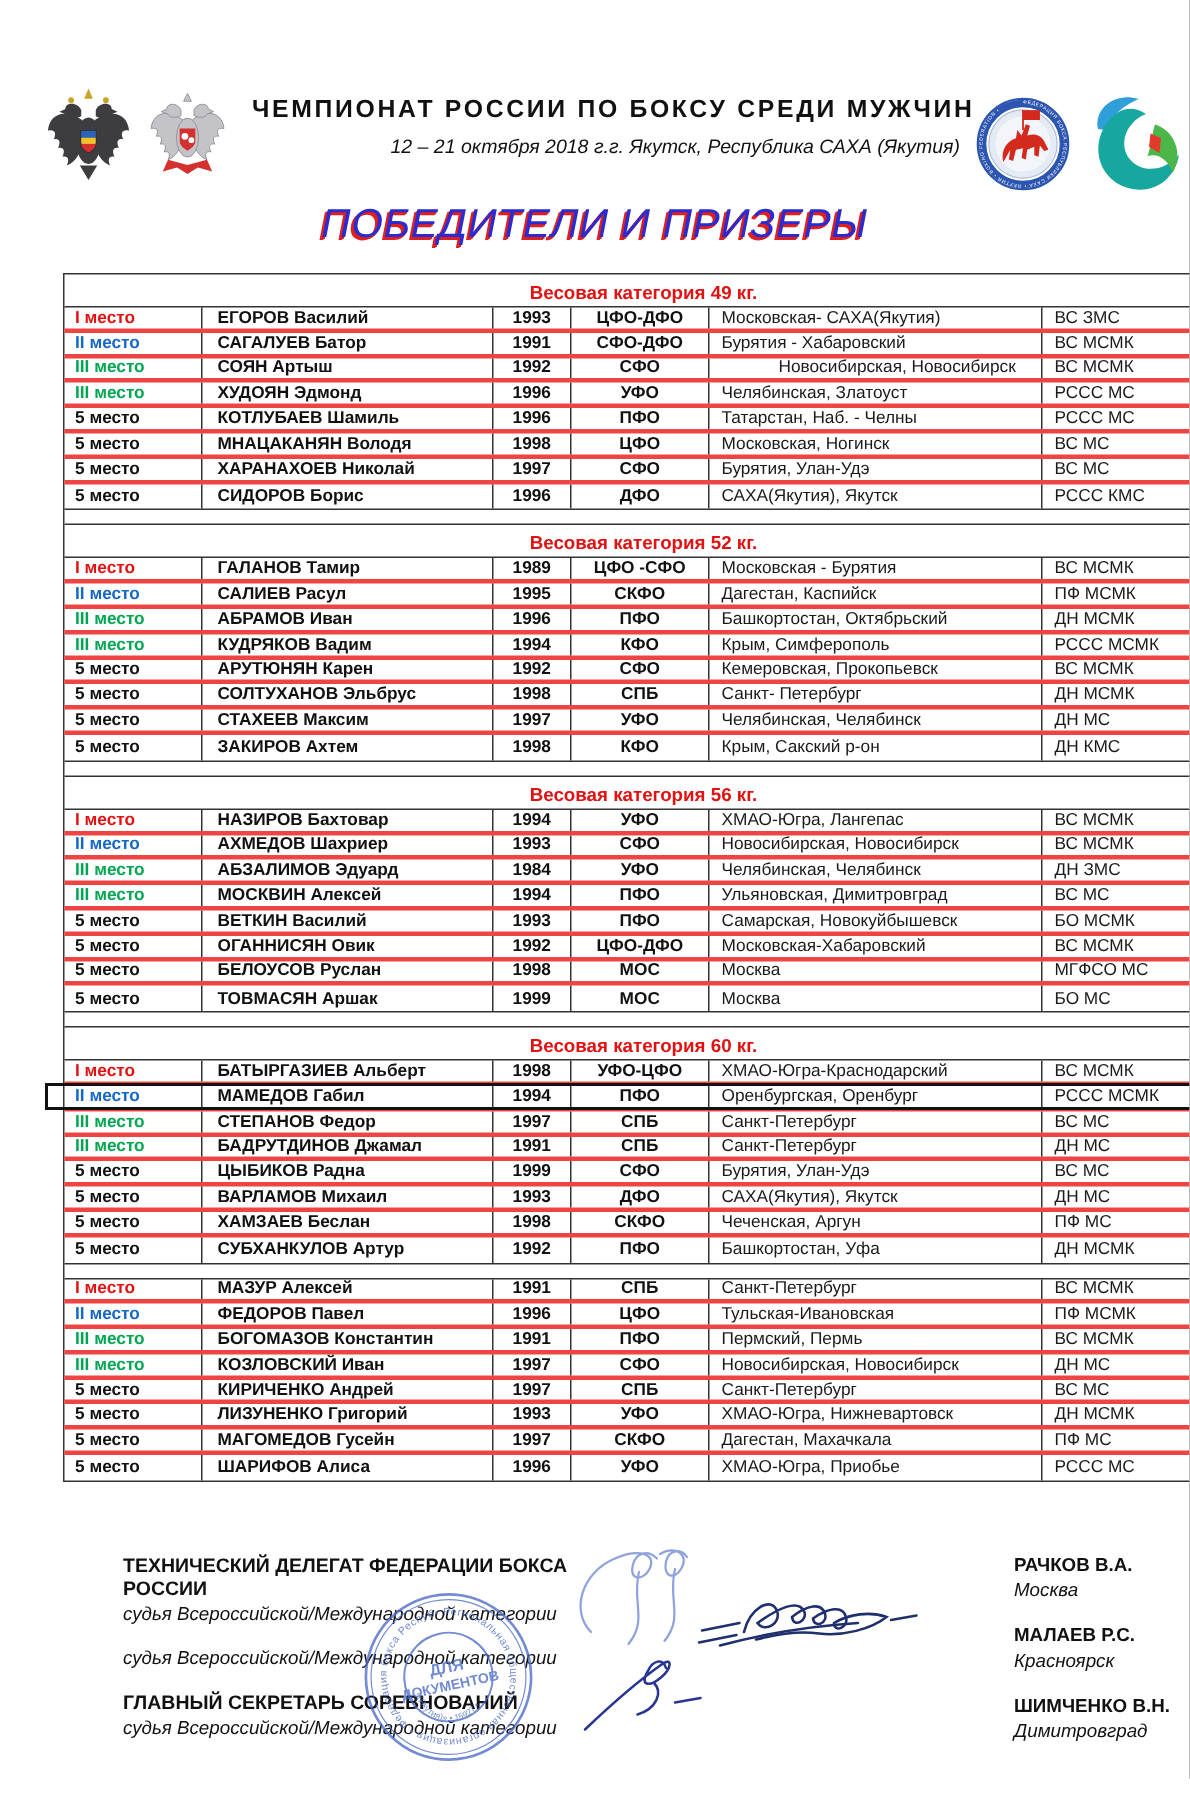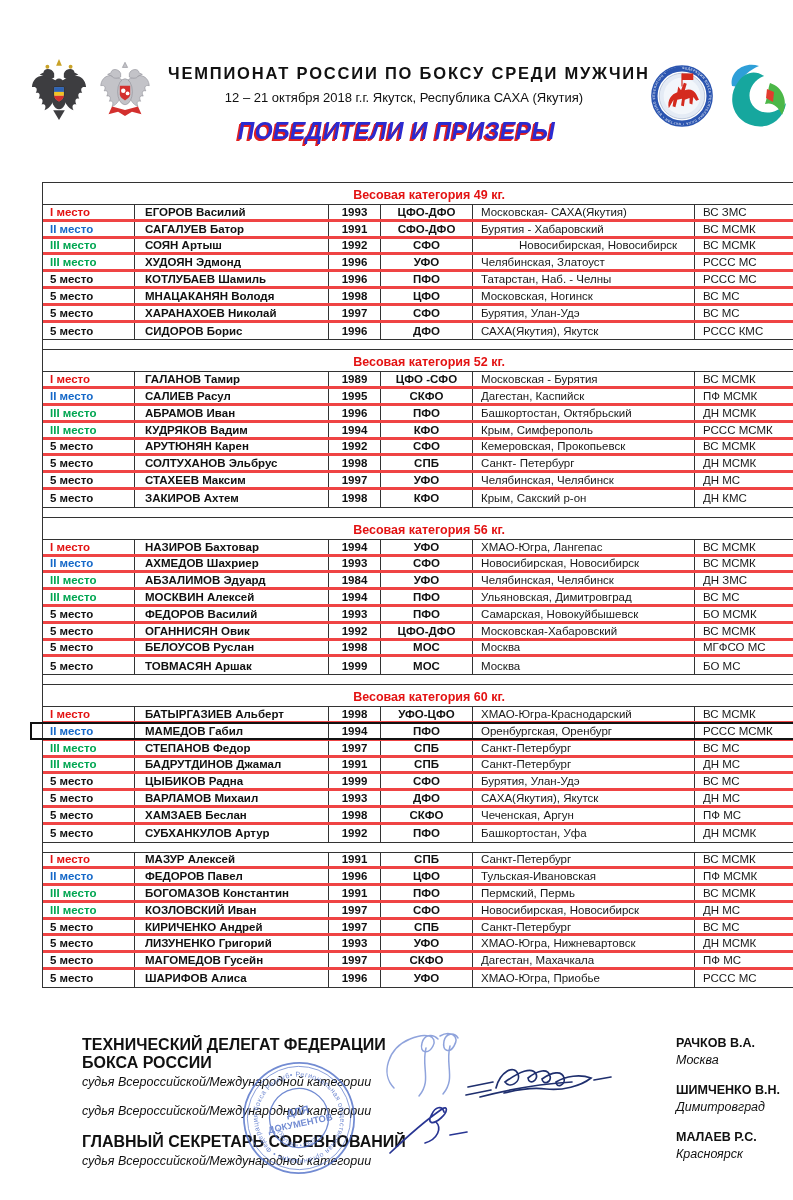--- a/index.html
+++ b/index.html
@@ -7,24 +7,24 @@
         font-family:"Liberation Sans","DejaVu Sans",sans-serif;color:#111;overflow:hidden;}
 
   
   .emblem{position:absolute;}
   .e1{left:30px;top:56px;width:58px;height:68px;}
   .e2{left:99px;top:56px;width:52px;height:68px;}
   .e3{left:650px;top:64px;width:64px;height:64px;}
   .e4{left:723px;top:60px;width:66px;height:70px;}
   .header-text{position:absolute;left:168px;top:64px;width:472px;}
   .main-title{font-size:16.5px;font-weight:bold;letter-spacing:1.8px;text-align:center;white-space:nowrap;}
-  .header-sub{display:flex;justify-content:center;font-size:13px;margin-top:7px;}
-
-  .page-title{position:absolute;top:118px;left:0;right:0;text-align:center;
-      font-size:23px;font-weight:bold;font-style:italic;letter-spacing:0.5px;color:#2b2bd0;
+  .header-sub{display:flex;justify-content:flex-end;font-size:13px;margin-top:7px;font-style:italic;}
+
+  .page-title{position:absolute;top:134px;left:0;right:0;text-align:center;
+      font-size:27px;font-weight:normal;font-style:italic;letter-spacing:0.5px;color:#2b2bd0;
       text-shadow:-1px 1px 0 #e02020,-2px 2px 0 #e02020;}
 
   
   .results{position:absolute;left:42px;top:182px;width:774px;border:1.5px solid #333;box-sizing:border-box;}
   .cat{border-bottom:1px solid #333;}
   .cat + .cat{margin-top:9px;border-top:1px solid #333;}
   .cat:last-child{border-bottom:none;}
   .cat-header{height:22px;box-sizing:border-box;border-bottom:1px solid #333;
       display:flex;align-items:flex-end;justify-content:center;padding-bottom:2px;
       color:#e31212;font-weight:bold;font-size:12.5px;}
@@ -40,21 +40,21 @@
   .district{font-weight:bold;justify-content:center;}
   .region{padding-left:8px;color:#1a1a1a;}
   .rank{padding-left:8px;color:#1a1a1a;}
   .hl{position:relative;}
   .hl::after{content:"";position:absolute;left:-13px;right:-7px;top:-2px;bottom:-2px;
       border:2px solid #111;pointer-events:none;}
 
   
   .officials{position:absolute;left:82px;top:1036px;width:340px;}
   .off-block{margin-bottom:15px;}
-  .off-title{font-size:16px;font-weight:bold;}
+  .off-title{font-size:13px;font-weight:bold;}
   .off-sub{font-size:12.5px;font-style:italic;margin-top:3px;}
   .signatories{position:absolute;left:628px;top:1036px;width:160px;}
   .sig-block{margin-bottom:16px;margin-left:48px;}
   .sig-name{font-size:12.5px;font-weight:bold;}
   .sig-city{font-size:12.5px;font-style:italic;margin-top:3px;}
   .stamp{position:absolute;left:240px;top:1059px;width:118px;height:118px;opacity:0.78;
       transform:rotate(-12deg);pointer-events:none;}
   .signatures{position:absolute;left:380px;top:1028px;width:240px;height:145px;pointer-events:none;}
 </style>
 </head>
@@ -327,21 +327,21 @@
     <div class="c place" style="color: rgb(0, 166, 81);">III место</div>
     <div class="c name">МОСКВИН Алексей</div>
     <div class="c year">1994</div>
     <div class="c district">ПФО</div>
     <div class="c region">Ульяновская, Димитровград</div>
     <div class="c rank">ВС МС</div>
   </div>
 
   <div class="t-row">
     <div class="c place" style="color: rgb(17, 17, 17);">5 место</div>
-    <div class="c name">ФЕДОРОВ Василий</div>
+    <div class="c name">ВЕТКИН Василий</div>
     <div class="c year">1993</div>
     <div class="c district">ПФО</div>
     <div class="c region">Самарская, Новокуйбышевск</div>
     <div class="c rank">БО МСМК</div>
   </div>
 
   <div class="t-row">
     <div class="c place" style="color: rgb(17, 17, 17);">5 место</div>
     <div class="c name">ОГАННИСЯН Овик</div>
     <div class="c year">1992</div>
@@ -538,27 +538,27 @@
     <div class="off-sub">судья Всероссийской/Международной категории</div>
   </div>
 </div>
   <div class="signatories" id="signatories">
   <div class="sig-block">
     <div class="sig-name">РАЧКОВ В.А.</div>
     <div class="sig-city">Москва</div>
   </div>
 
   <div class="sig-block">
+    <div class="sig-name">МАЛАЕВ Р.С.</div>
+    <div class="sig-city">Красноярск</div>
+  </div>
+
+  <div class="sig-block">
     <div class="sig-name">ШИМЧЕНКО В.Н.</div>
     <div class="sig-city">Димитровград</div>
-  </div>
-
-  <div class="sig-block">
-    <div class="sig-name">МАЛАЕВ Р.С.</div>
-    <div class="sig-city">Красноярск</div>
   </div>
 </div>
 
   <svg class="stamp" viewBox="-60 -60 120 120">
     <g stroke="#4b6bc6" fill="none">
       <circle r="56" stroke-width="1.8"></circle>
       <circle r="52.5" stroke-width="0.8"></circle>
       <circle r="30" stroke-width="1.3"></circle>
     </g>
     <defs>

